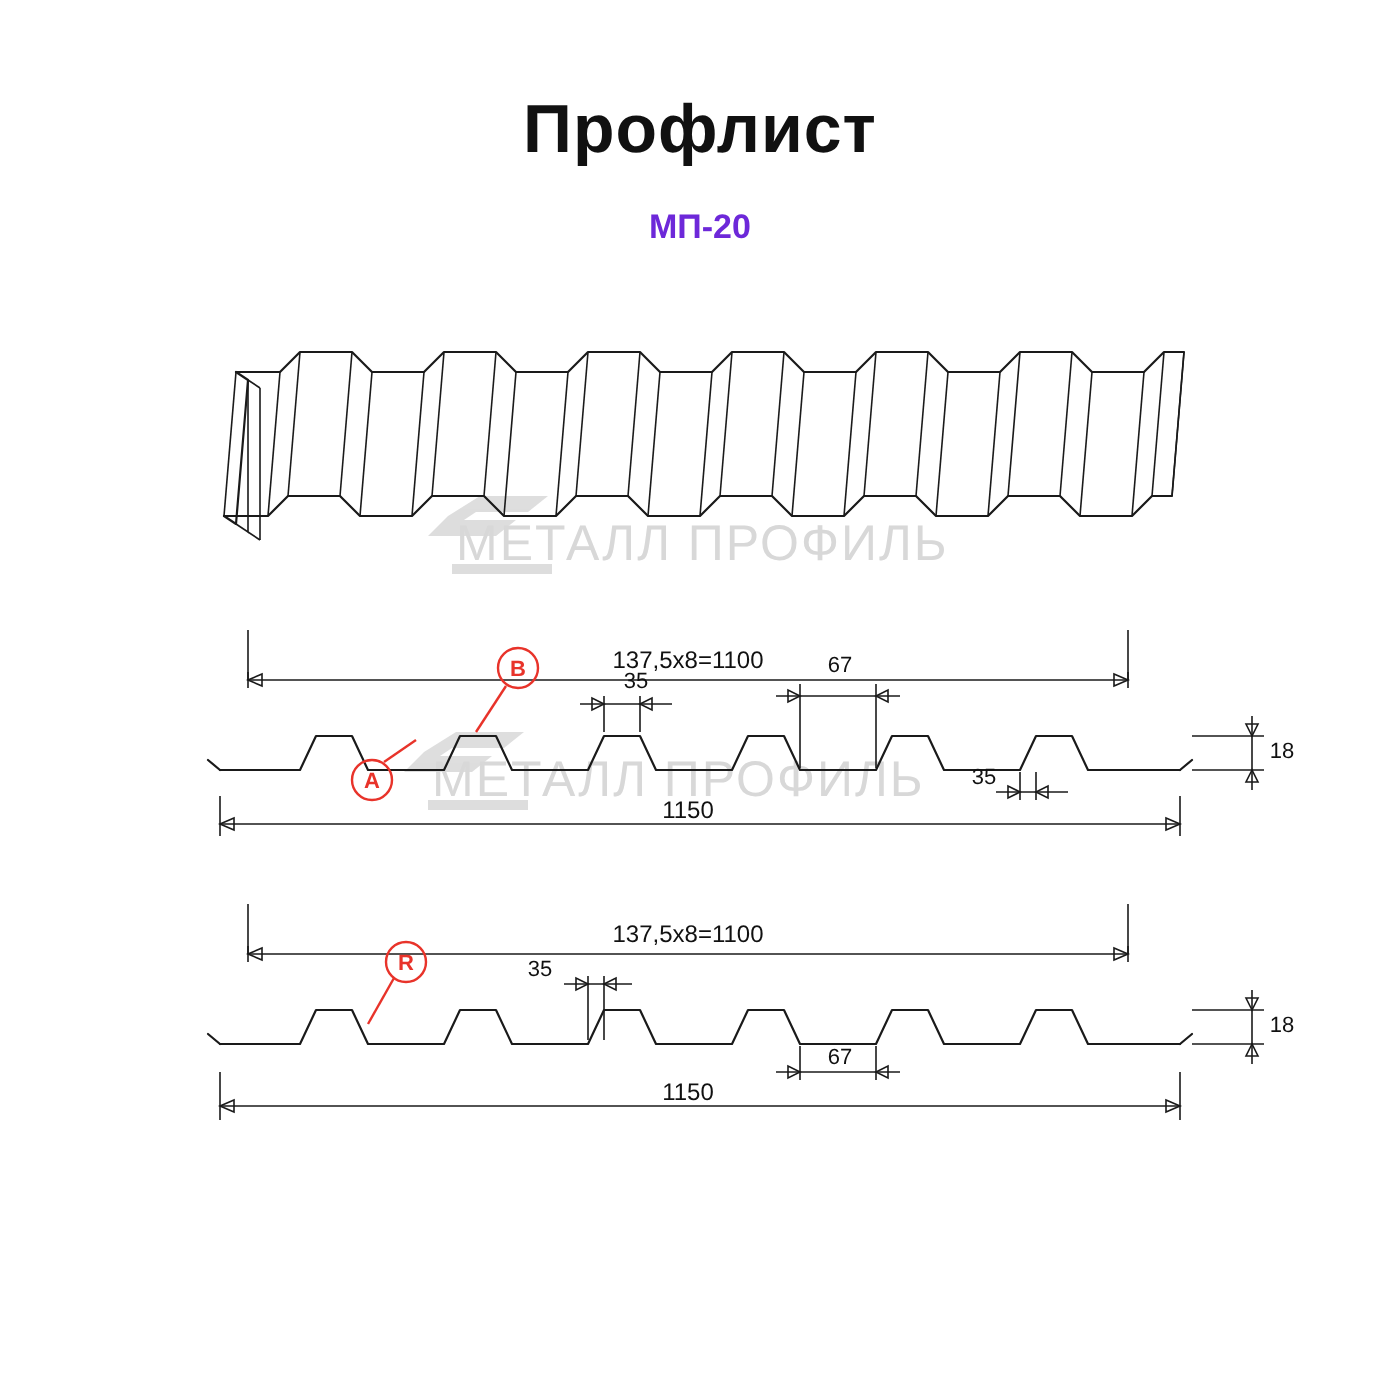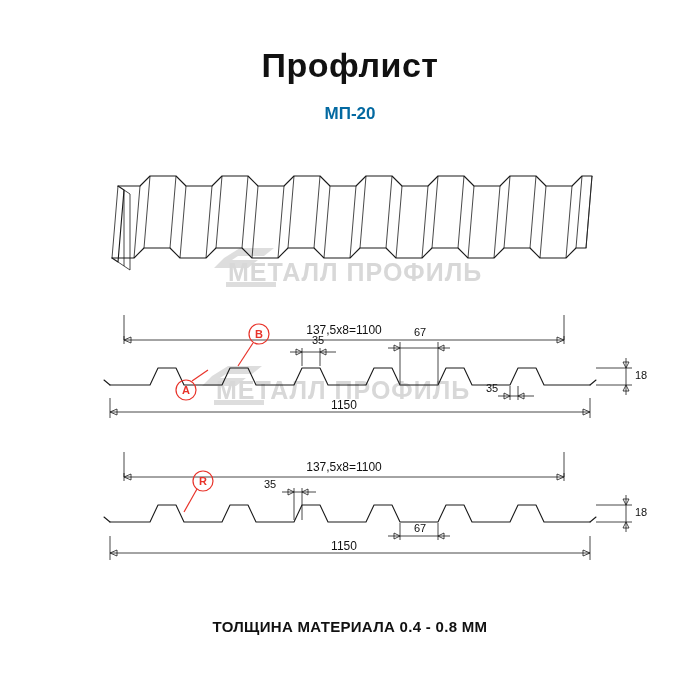--- a/index.html
+++ b/index.html
@@ -33,42 +33,42 @@
     color: #111;
   }
   .subtitle {
     position: absolute;
     top: 104px;
     left: 0;
     width: 700px;
     text-align: center;
     font-size: 17px;
     font-weight: bold;
-    color: #0369a1;
+    color: #6d28d9;
   }
 
   
   .footer-note {
     position: absolute;
     top: 618px;
     left: 0;
     width: 700px;
     text-align: center;
     font-size: 15px;
     font-weight: bold;
     letter-spacing: 0.3px;
     color: #111;
   }
 
   
   .watermark {
     position: absolute;
     color: #d8d8d8;
     font-size: 25px;
-    font-weight: bold;
+    font-weight: normal;
     letter-spacing: 1px;
     white-space: nowrap;
     user-select: none;
     pointer-events: none;
   }
   .wm1 { top: 258px; left: 228px; }
   .wm2 { top: 376px; left: 216px; }
 
   
   svg.draw {
@@ -121,21 +121,20 @@
 <body>
 
 <div class="page">
 
   <div class="title">Профлист</div>
   <div class="subtitle">МП-20</div>
 
   <div class="watermark wm1">МЕТАЛЛ ПРОФИЛЬ</div>
   <div class="watermark wm2">МЕТАЛЛ ПРОФИЛЬ</div>
 
-  <div class="footer-note">ТОЛЩИНА МАТЕРИАЛА 0.4 - 0.8 ММ</div>
 
   <svg class="draw" viewBox="0 0 700 700">
 
     <g opacity="0.85">
       <path d="M224 258 l16 -10 h34 l-10 8 h-26 l-6 4 h26 l-10 8 h-34 z" fill="#d8d8d8"></path>
       <path d="M226 282 h50 v5 h-50 z" fill="#d8d8d8"></path>
     </g>
     <g opacity="0.85">
       <path d="M212 376 l16 -10 h34 l-10 8 h-26 l-6 4 h26 l-10 8 h-34 z" fill="#d8d8d8"></path>
       <path d="M214 400 h50 v5 h-50 z" fill="#d8d8d8"></path>

